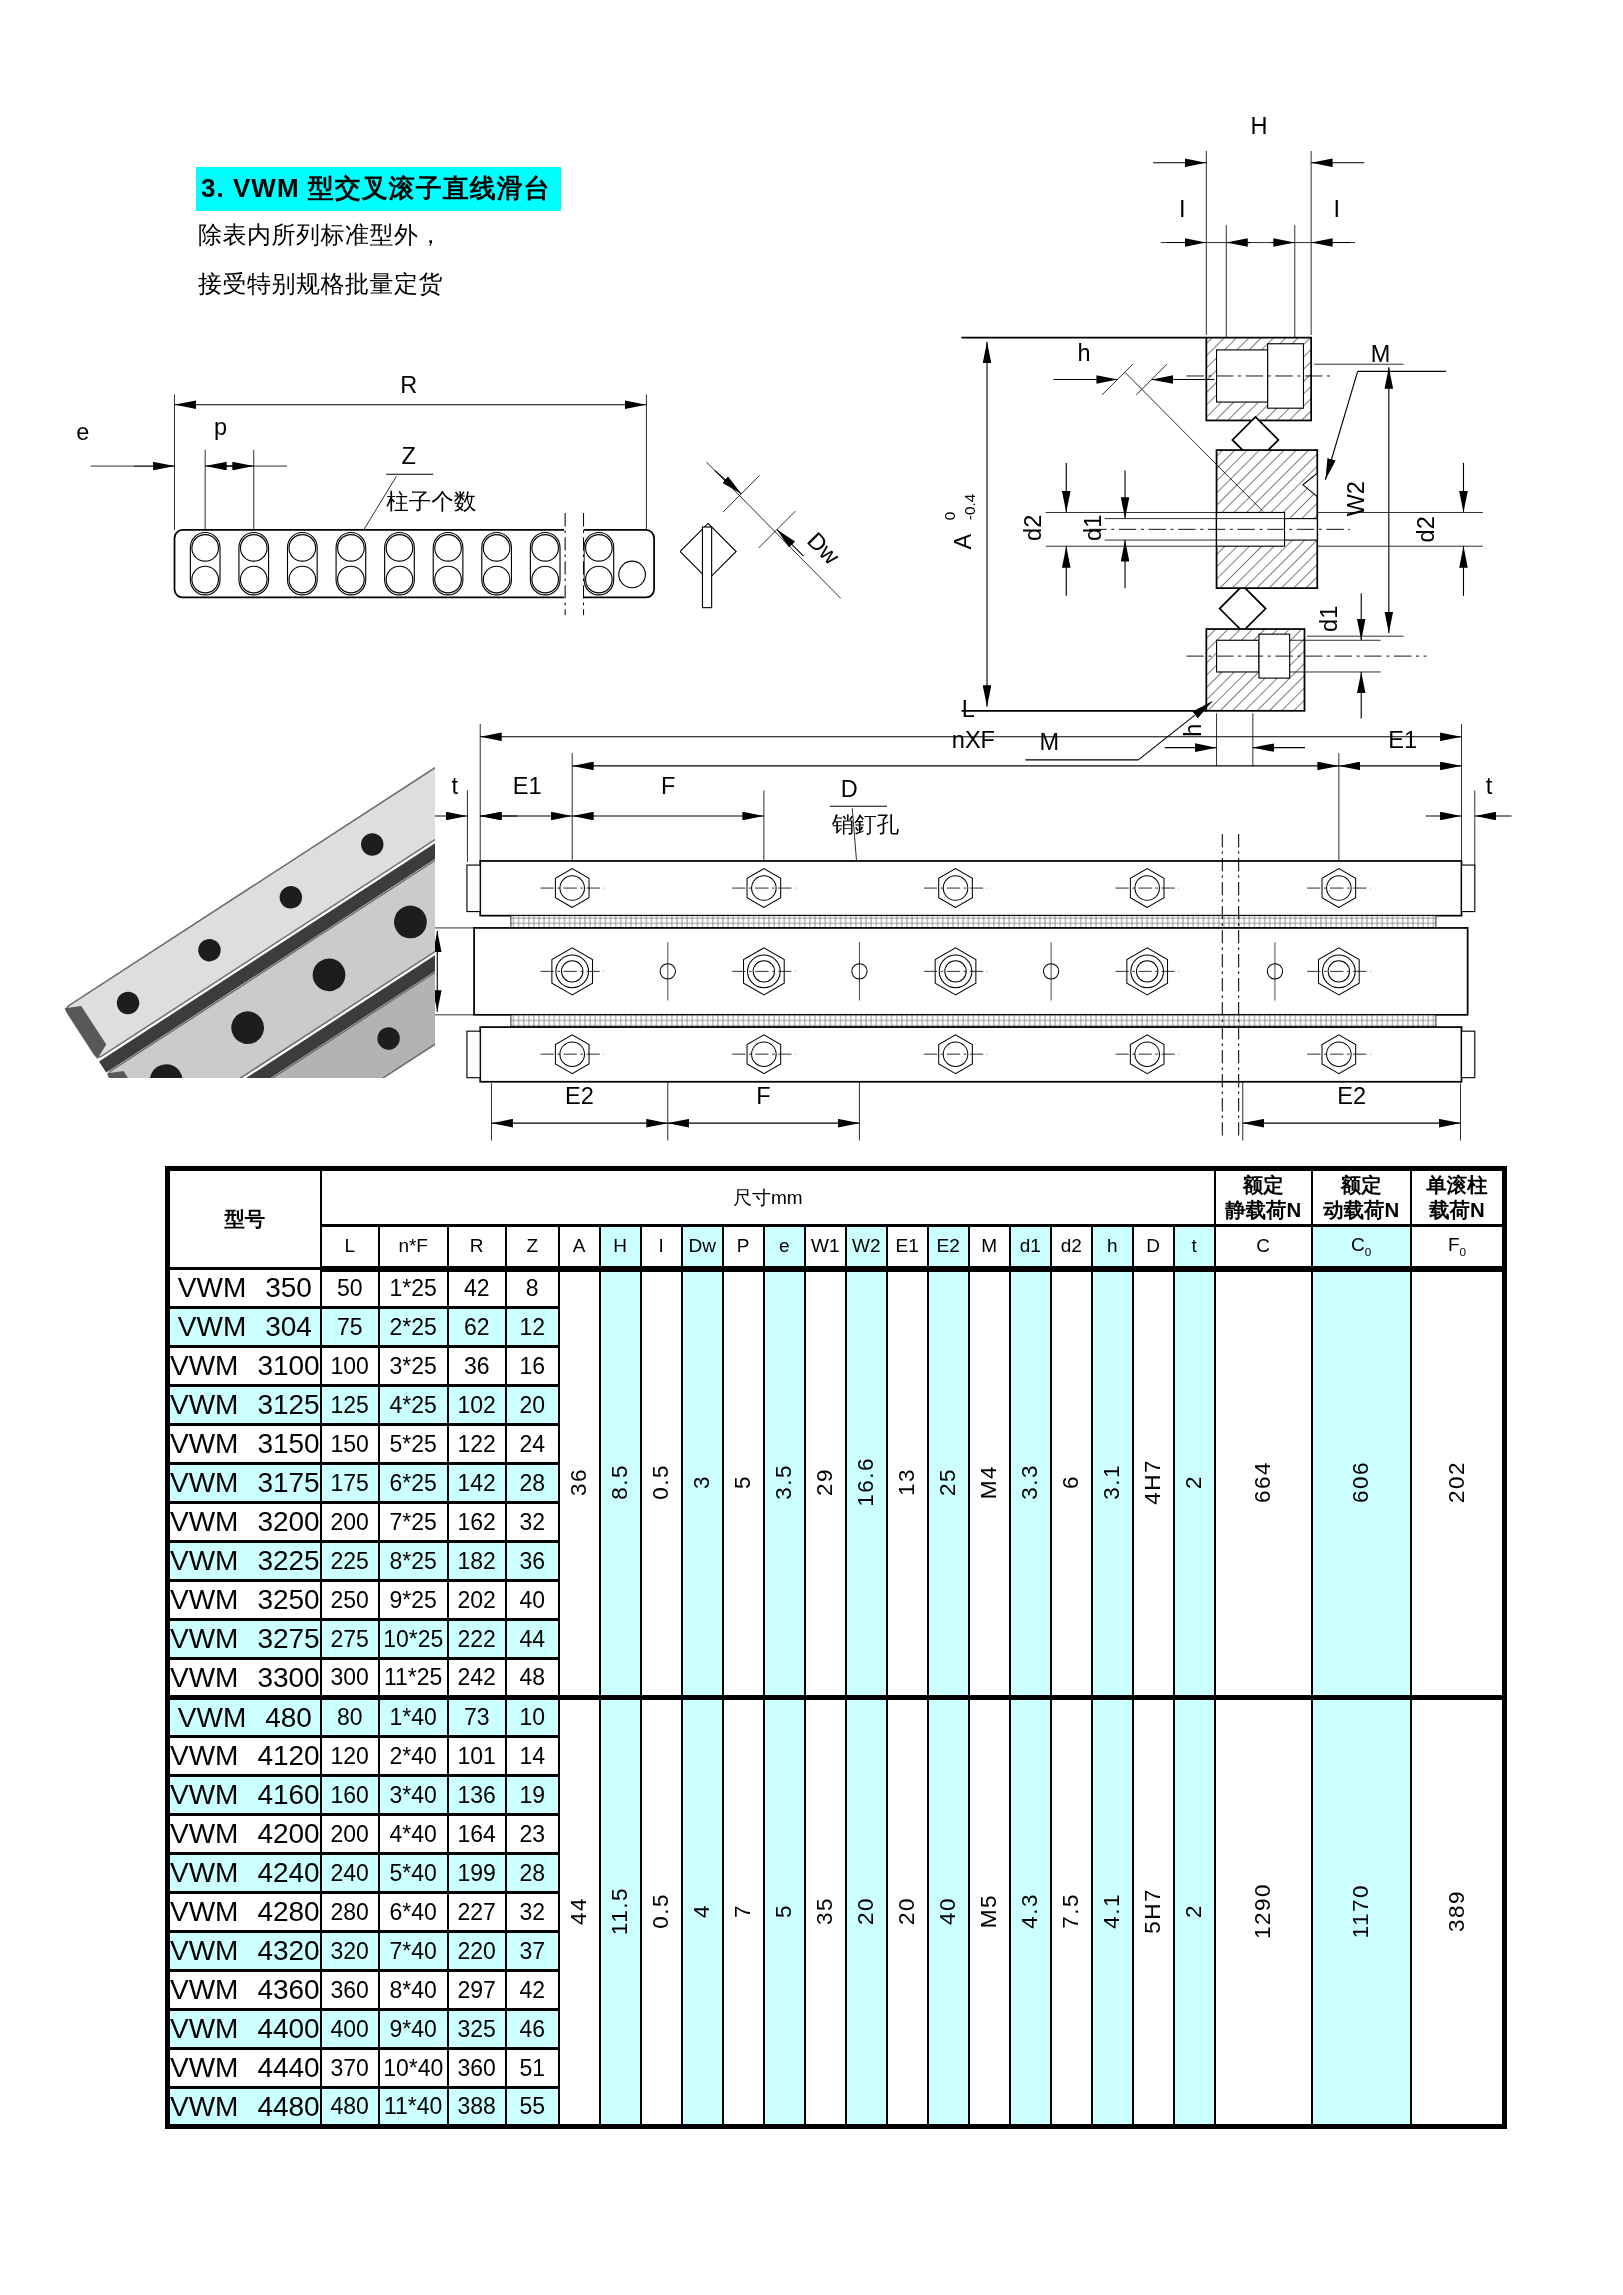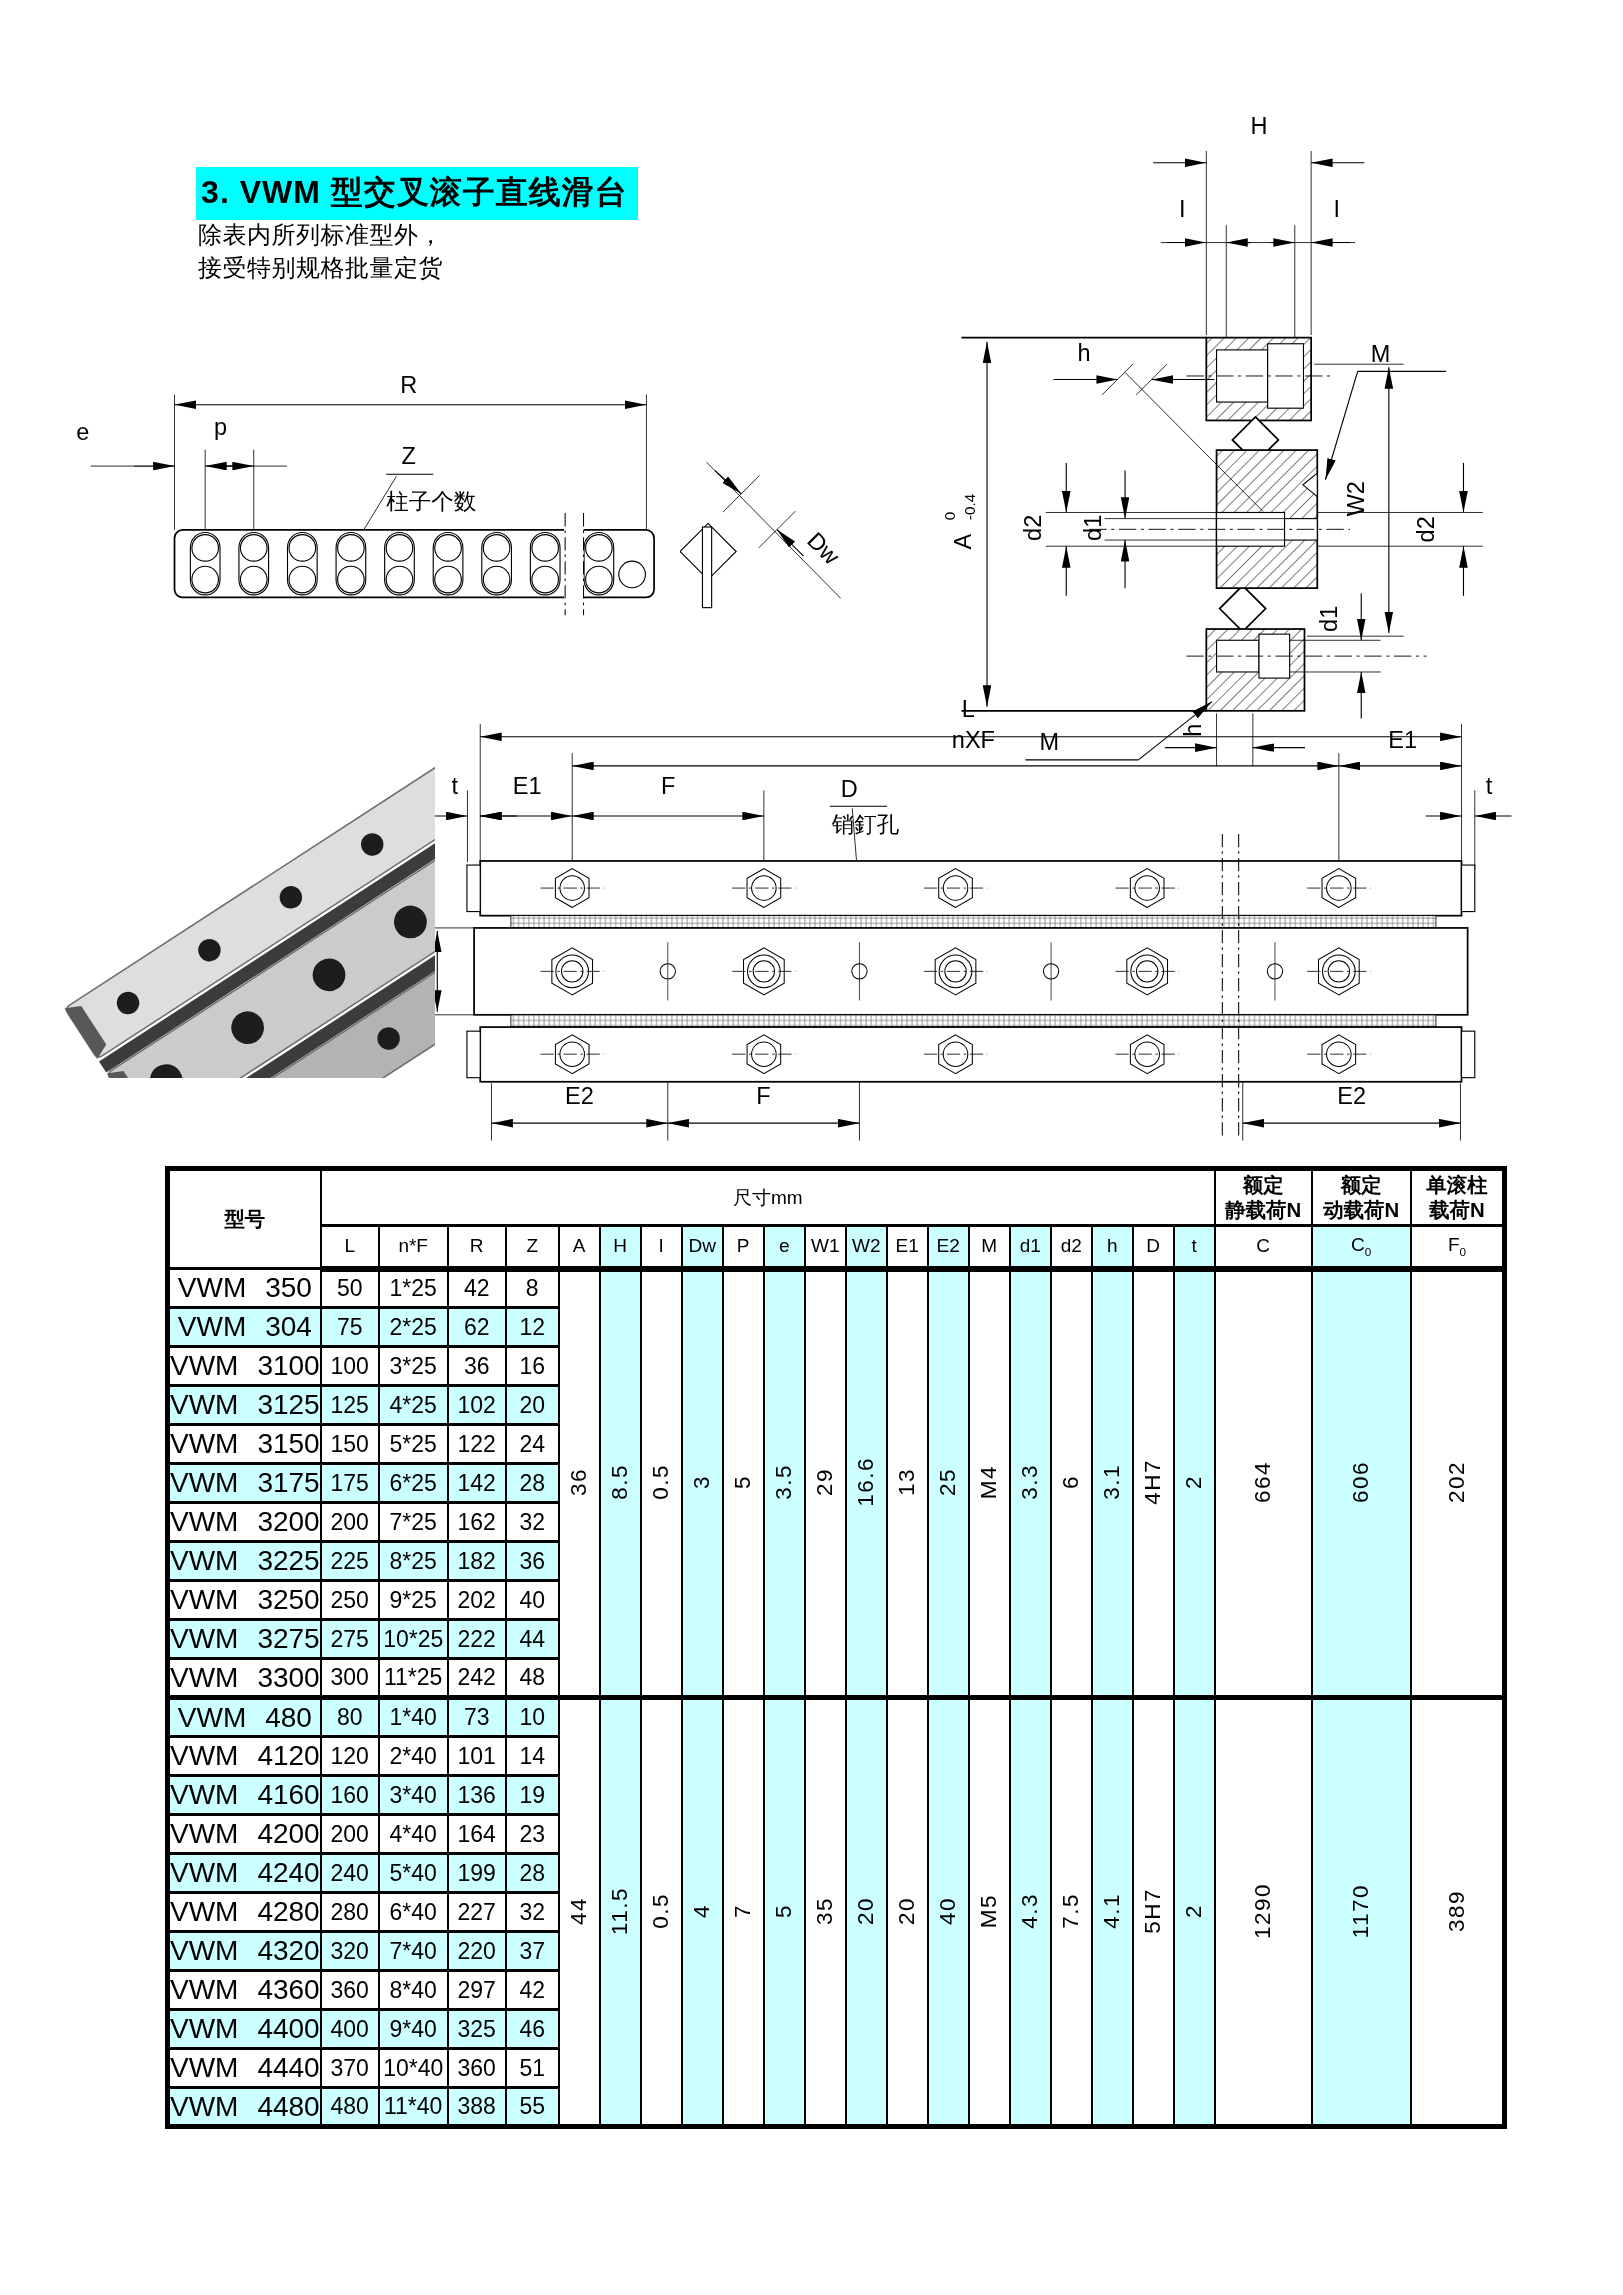--- a/index.html
+++ b/index.html
@@ -1,22 +1,22 @@
 <!DOCTYPE html>
 <html style="font-size:8.2px"><head>
 <meta charset="utf-8">
 <style>
   html,body{margin:0;padding:0;background:#fff;}
   #page{position:relative;width:1624px;height:2295px;background:#fff;overflow:hidden;
         font-family:"Liberation Sans",sans-serif;color:#000;}
   
   #title-bar{position:absolute;left:196px;top:167px;background:#00FFFF;
-             font-size:32px;font-weight:bold;letter-spacing:1px;padding:4.1px 10.2px 5.1px 5.1px;white-space:nowrap;}
+             font-size:26px;font-weight:bold;letter-spacing:1px;padding:4.1px 10.2px 5.1px 5.1px;white-space:nowrap;}
   .subtitle{position:absolute;left:198px;font-size:24px;letter-spacing:0.5px;white-space:nowrap;}
-  #subtitle-1{top:219px;} #subtitle-2{top:252px;text-align:center;}
+  #subtitle-1{top:219px;} #subtitle-2{top:268px;text-align:center;}
   
   svg{position:absolute;overflow:hidden;}
   .ln{stroke:#000;fill:none;}
   .w1{stroke-width:1.6;} .w2{stroke-width:2.2;} .w3{stroke-width:3.4;}
   .cl{stroke:#000;stroke-width:1.8;fill:none;stroke-dasharray:34 9 6 9;}
   .brk{stroke:#000;stroke-width:2;fill:none;stroke-dasharray:26 8 5 8;}
   .dl{font-family:"Liberation Sans",sans-serif;font-size:46px;fill:#000;}
   .dls{font-family:"Liberation Sans",sans-serif;font-size:30px;fill:#000;}
   .dlz{font-family:"Liberation Sans",sans-serif;font-size:44px;fill:#000;}
   .wh{fill:#fff;}

